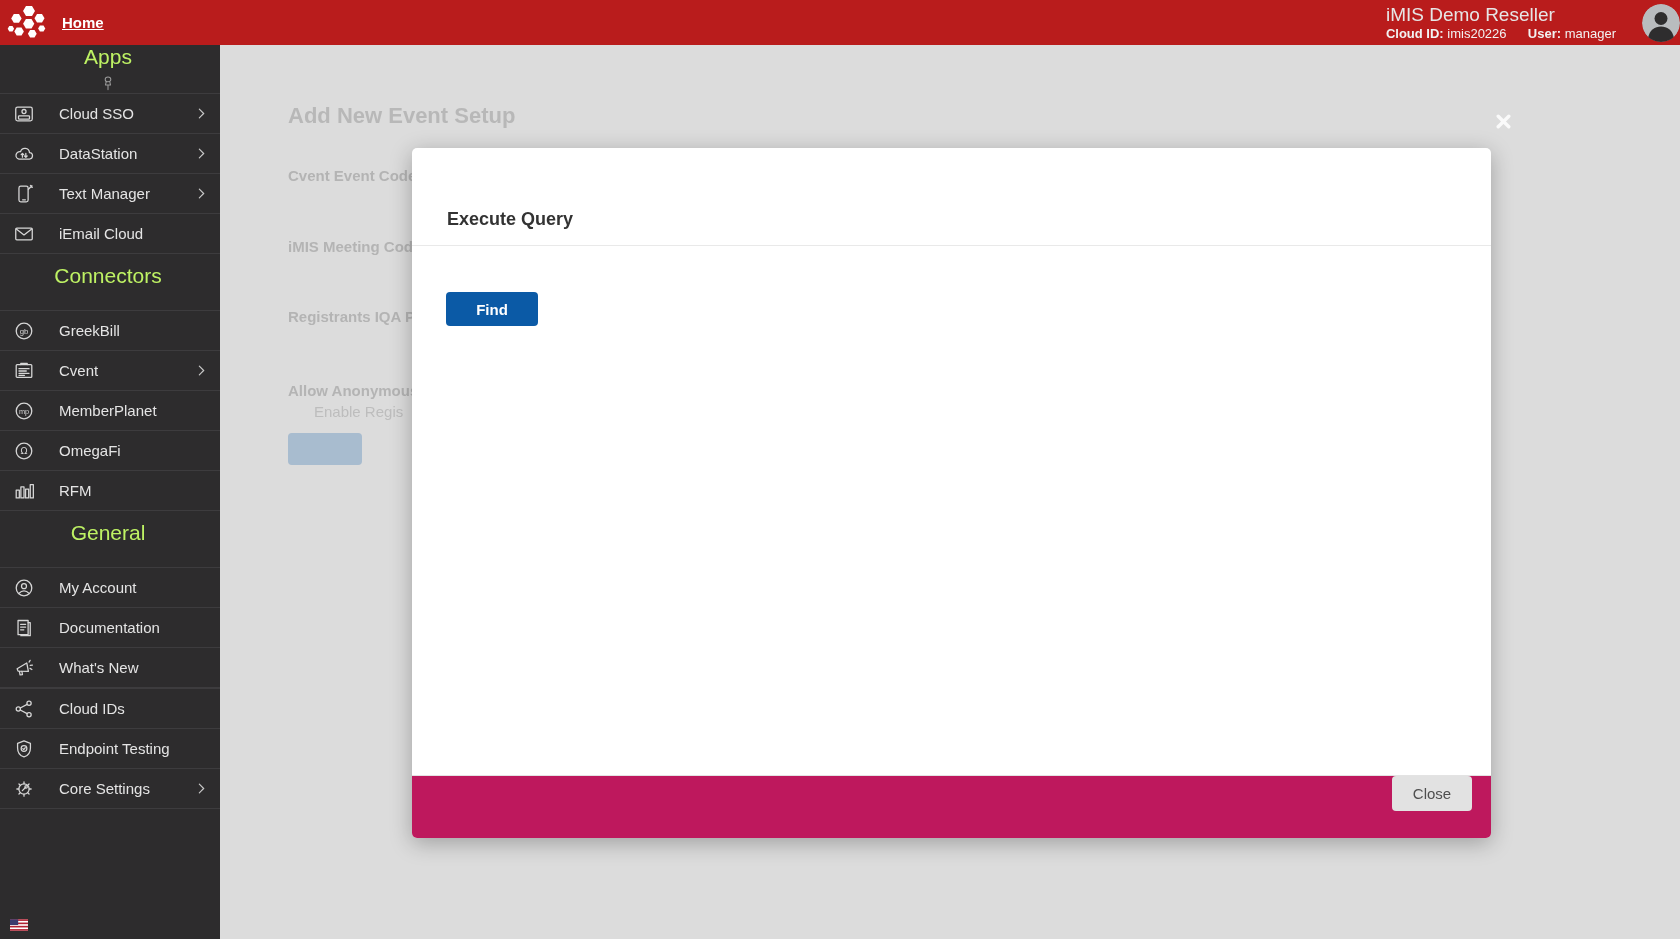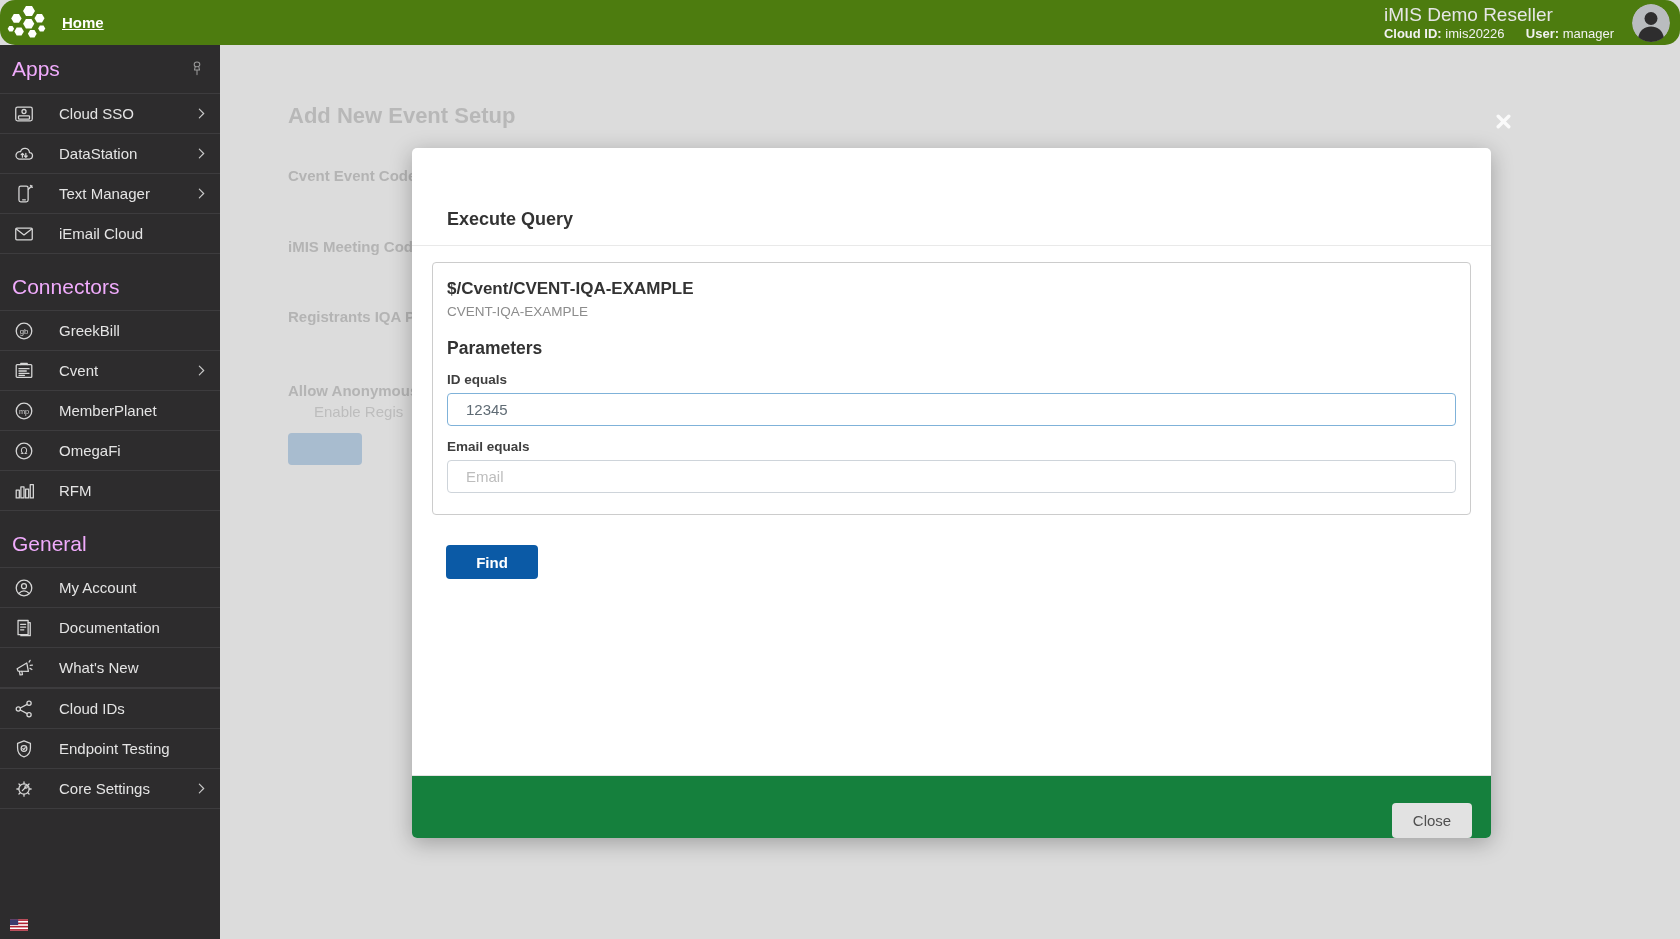--- a/index.html
+++ b/index.html
@@ -5,34 +5,34 @@
   * { margin:0; padding:0; box-sizing:border-box; }
   html,body { width:1680px; height:939px; overflow:hidden; background:#dcdcdc;
               font-family:"Liberation Sans", sans-serif; position:relative; }
 
   
   .topbar { position:absolute; left:0; top:0; width:1680px; height:45px;
             background:#2e2d2e; z-index:30; display:flex; align-items:center; }
   .logo { width:42px; height:40px; margin-left:6px; flex:none; }
   .home-link { margin-left:14px; color:#ffffff; font-size:15px; font-weight:600;
                text-decoration:underline; cursor:pointer; }
-  .topbar-right { margin-left:auto; display:flex; align-items:center; gap:18px; padding-right:10px; }
+  .topbar-right { margin-left:auto; display:flex; align-items:center; gap:26px; padding-right:0; }
   .titles { text-align:left; line-height:1.25; }
   .app-title { font-size:19px; color:#e6e6e6; }
   .sub-line { font-size:13px; color:#f2f2f2; white-space:nowrap; }
   .sub-line .lbl { font-weight:700; }
   .sub-gap { display:inline-block; width:14px; }
   .avatar { width:38px; height:38px; border-radius:50%; overflow:hidden; cursor:pointer; flex:none; }
 
   
   .sidebar { position:absolute; left:0; top:45px; width:220px; height:894px;
              background:#2d2c2d; z-index:20; }
   .sb-section-header { height:48px; display:flex; align-items:center;
              justify-content:space-between; padding:0 16px 0 12px;
-             color:#f0abfc; font-size:21px; font-weight:400; }
+             color:#bef264; font-size:21px; font-weight:400;flex-direction:column; }
   .sb-section-header.later { height:56px; padding-top:10px; }
   .sb-items { border-top:1px solid #3d3c3e; }
   .sb-item { height:40px; display:flex; align-items:center; gap:24px; padding:0 12px 0 13px;
              border-bottom:1px solid #3d3c3e; color:#e4e4e4; font-size:15px; cursor:pointer; }
   .sb-item .ic { width:22px; height:22px; flex:none; display:flex; align-items:center; justify-content:center; }
   .sb-item .chev { margin-left:auto; display:flex; align-items:center; }
   .pin { display:flex; align-items:center; cursor:pointer; }
   .flag { position:absolute; left:10px; bottom:10px; width:18px; height:12px; cursor:pointer; }
 
   
@@ -61,30 +61,30 @@
   .query-name { font-size:13.5px; color:#8c8c8c; margin-top:5px; }
   .params-heading { font-size:17.5px; font-weight:700; color:#333333; margin-top:19px; }
   .param-label { font-size:13.5px; font-weight:700; color:#3f3f3f; margin-top:13px; margin-bottom:6px; }
   .param-input { display:block; width:100%; height:33px; border:1px solid #ced4da; border-radius:4px;
                  padding:0 12px 0 18px; font-size:15px; color:#5f6b74; background:#fff; outline:none; }
   .param-input.focused { border-color:#7fb2d9; }
   .param-input::placeholder { color:#bdbdbd; }
   .find-btn { margin:30px 0 0 14px; width:92px; height:34px; background:#0b5aa6; color:#ffffff;
               font-weight:700; font-size:15px; font-family:"Liberation Sans",sans-serif;
               border:none; border-radius:4px; cursor:pointer; }
-  .modal-footer { height:63px; background:#15803d; border-top:1px solid #e3e3e3;
-                  border-radius:0 0 5px 5px; display:flex; align-items:flex-end;
+  .modal-footer { height:63px; background:#be185d; border-top:1px solid #e3e3e3;
+                  border-radius:0 0 5px 5px; display:flex; align-items:flex-start;
                   justify-content:flex-end; padding:0 19px; }
   .close-btn { width:80px; height:35px; background:#e2e2e2; color:#4f4f4f; font-size:15px;
                font-family:"Liberation Sans",sans-serif; border:none; border-radius:4px; cursor:pointer; }
 </style>
 </head>
 <body>
 
-<div class="topbar" style="background: #4d7c0f; border-radius: 15px;">
+<div class="topbar" style="background: #b91c1c;">
   <div class="logo">
     <svg width="42" height="40" viewBox="0 0 42 40">
       <g fill="#ffffff">
         <path d="M26 3l3 5-3 5h-6l-3-5 3-5z"></path>
         <path d="M13 11l2.6 4.4L13 19.8H7.8L5.2 15.4 7.8 11z"></path>
         <path d="M25.5 16l2.8 4.7-2.8 4.7h-5.6l-2.8-4.7 2.8-4.7z"></path>
         <path d="M36 11l2.5 4.2L36 19.4h-5l-2.5-4.2L31 11z"></path>
         <path d="M15.5 24.5l2.4 4-2.4 4h-4.8l-2.4-4 2.4-4z"></path>
         <path d="M28.5 27l2.2 3.7-2.2 3.7h-4.4l-2.2-3.7 2.2-3.7z"></path>
         <path d="M37.5 22.5l1.8 3-1.8 3h-3.6l-1.8-3 1.8-3z"></path>
@@ -340,29 +340,18 @@
   <svg width="15" height="15" viewBox="0 0 15 15">
     <path d="M2.2 2.2l10.6 10.6M12.8 2.2L2.2 12.8" stroke="#fafafa" stroke-width="3.4" stroke-linecap="round"></path>
   </svg>
 </div>
 
 <div class="modal">
   <div class="modal-header">
     <div class="modal-title">Execute Query</div>
   </div>
   <div class="modal-body">
-    <div class="query-card">
-      <div class="query-path">$/Cvent/CVENT-IQA-EXAMPLE</div>
-      <div class="query-name">CVENT-IQA-EXAMPLE</div>
-      <div class="params-heading">Parameters</div>
-      <div id="param-fields">
-          <div class="param-label">ID equals</div>
-          <input type="text" class="param-input focused" value="12345" style="border-color: rgb(127, 178, 217);">
-          <div class="param-label">Email equals</div>
-          <input type="text" class="param-input" placeholder="Email" value="" style="">
-        </div>
-    </div>
     <button class="find-btn" style="background: rgb(11, 90, 166);">Find</button>
   </div>
   <div class="modal-footer">
     <button class="close-btn">Close</button>
   </div>
 </div>
 
 </body></html>

